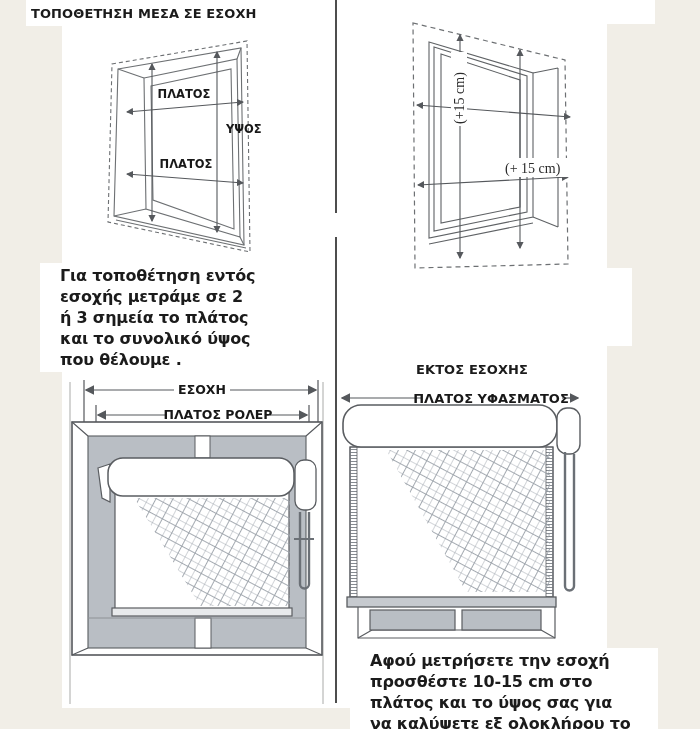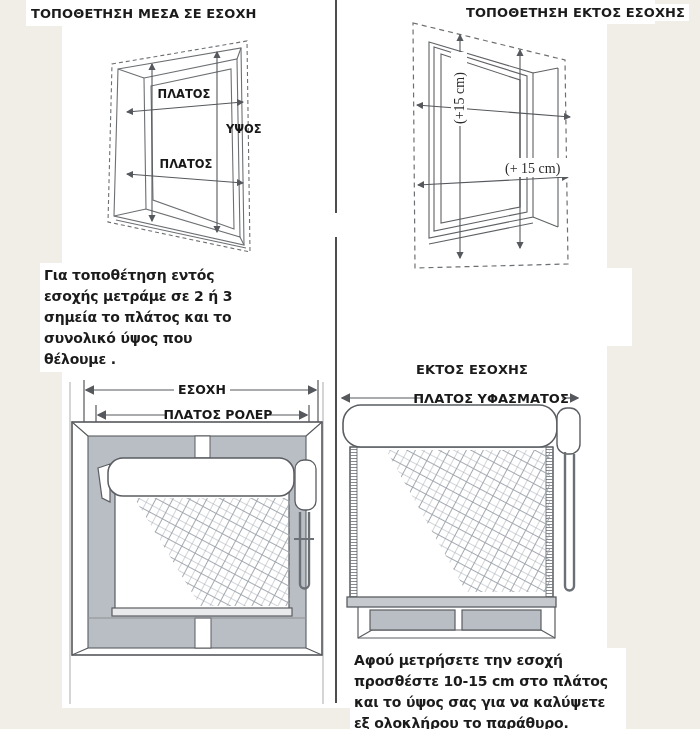--- a/index.html
+++ b/index.html
@@ -17,22 +17,22 @@
   .divider.top{top:0;height:213px;}
   .divider.bottom{top:237px;height:466px;}
   .title{
     position:absolute;font-weight:700;font-size:13px;
     letter-spacing:.1px;white-space:nowrap;background:#ffffff;padding:1px 4px 1px 0;
   }
   .tl-title{left:31px;top:5px;}
   .tr-title{left:466px;top:4px;}
   .br-title{left:416px;top:361px;}
   .caption{
-    position:absolute;font-weight:700;font-size:14px;line-height:21px;
-    letter-spacing:-.2px;background:#ffffff;padding:2px 4px;
+    position:absolute;font-weight:700;font-size:16px;line-height:21px;
+    letter-spacing:-.2px;background:#ffffff;padding:2px 20px;
   }
   .tl-caption{left:40px;top:263px;width:196px;}
   .tr-caption{left:438px;top:269px;width:200px;}
   .br-caption{left:350px;top:648px;width:268px;}
   svg{position:absolute;overflow:visible;}
   svg text{
     font-family:"DejaVu Sans","Liberation Sans",sans-serif;
     font-weight:700;fill:#181818;
   }
   svg text.serif{
@@ -52,21 +52,20 @@
   <div class="panel-main"></div>
   <div class="patch" style="left:26px;top:0;width:250px;height:26px;"></div>
   <div class="patch" style="left:455px;top:0;width:200px;height:24px;"></div>
   <div class="patch" style="left:600px;top:268px;width:32px;height:78px;"></div>
   <div class="patch" style="left:600px;top:648px;width:16px;height:60px;"></div>
 
   <div class="divider top"></div>
   <div class="divider bottom"></div>
 
   <div class="title tl-title">ΤΟΠΟΘΕΤΗΣΗ ΜΕΣΑ ΣΕ ΕΣΟΧΗ</div>
-  <div class="title tr-title">ΤΟΠΟΘΕΤΗΣΗ ΕΚΤΟΣ ΕΣΟΧΗΣ</div>
   <div class="title br-title">ΕΚΤΟΣ ΕΣΟΧΗΣ</div>
 
   <svg class="svg-tl" width="160" height="222" viewBox="0 0 160 222">
     <defs>
       <marker id="ahS" viewBox="0 0 10 10" refX="8.5" refY="5" markerWidth="6.5" markerHeight="6.5" orient="auto-start-reverse">
         <path d="M0,0L10,5L0,10z" fill="#55585c"></path>
       </marker>
     </defs>
     <g stroke="#6d7073" fill="none" stroke-width="1.1">
       <polygon points="12,28 147,5 150,216 8,186" stroke-dasharray="4,3"></polygon>

